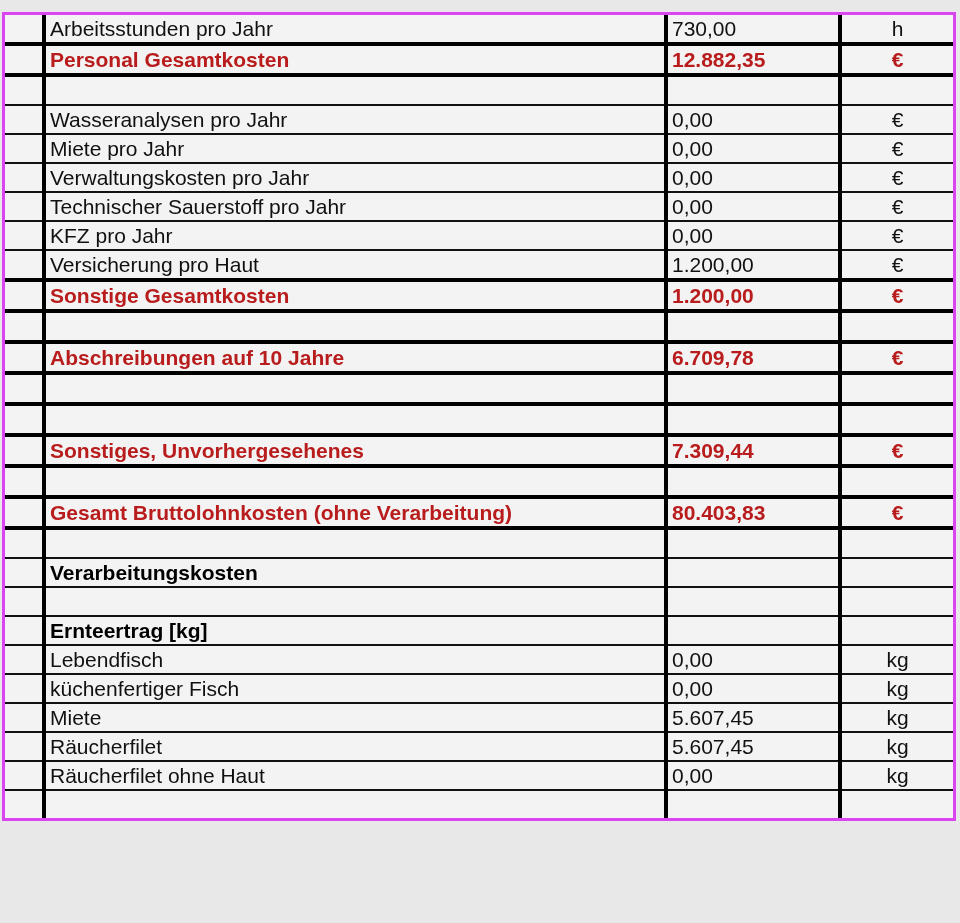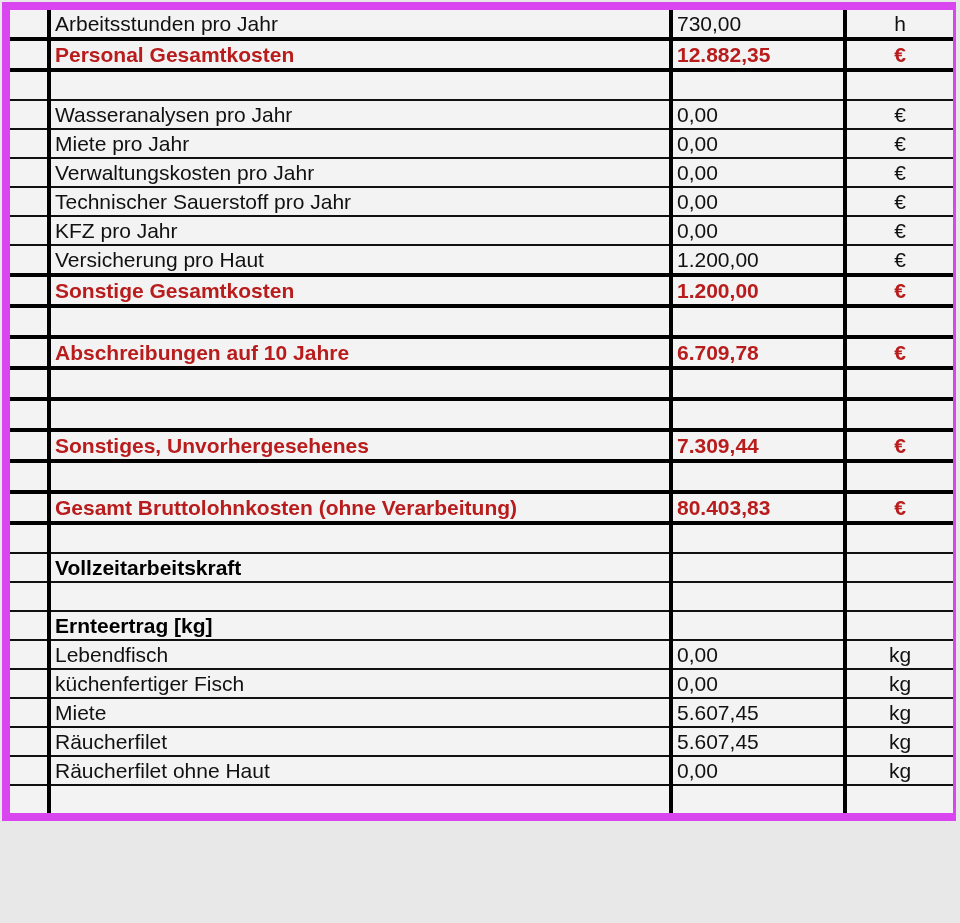--- a/index.html
+++ b/index.html
@@ -2,23 +2,23 @@
 <html><head>
 <meta charset="utf-8">
 <style>
   html, body { margin: 0; padding: 0; }
   body {
     width: 960px; height: 923px; overflow: hidden;
     background: #e8e8e8;
     font-family: "Liberation Sans", sans-serif;
   }
   .sheet {
-    position: absolute; left: 2px; top: 2px;
+    position: absolute; left: 2px; top: 12px;
     width: 954px;
-    border: 8px solid #d946ef;
+    border: 3px solid #d946ef;
     border-right-width: 3px;
     background: #f3f3f3;
     box-sizing: border-box;
   }
   table { border-collapse: collapse; width: 100%; table-layout: fixed; }
   td {
     height: 27px;
     padding: 0 4px;
     font-size: 21px;
     color: #111;
@@ -146,21 +146,21 @@
           <td class="c3">€</td>
         </tr>
         <tr class="thick">
           <td class="c0"></td>
           <td class="c1"></td>
           <td class="c2"></td>
           <td class="c3"></td>
         </tr>
         <tr class="header">
           <td class="c0"></td>
-          <td class="c1">Vollzeitarbeitskraft</td>
+          <td class="c1">Verarbeitungskosten</td>
           <td class="c2"></td>
           <td class="c3"></td>
         </tr>
         <tr class="">
           <td class="c0"></td>
           <td class="c1"></td>
           <td class="c2"></td>
           <td class="c3"></td>
         </tr>
         <tr class="header">

